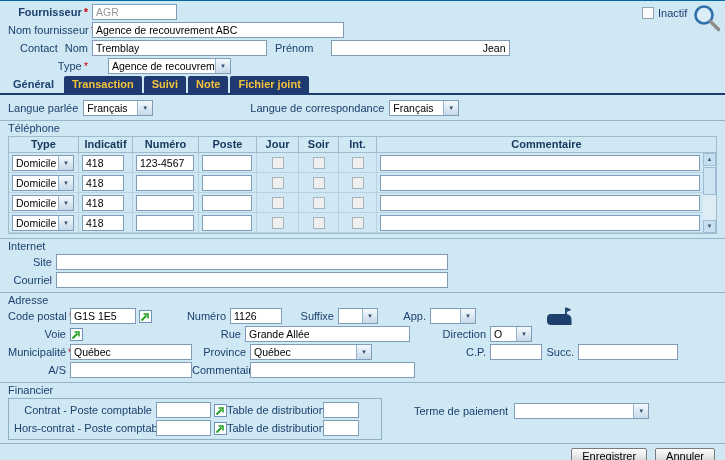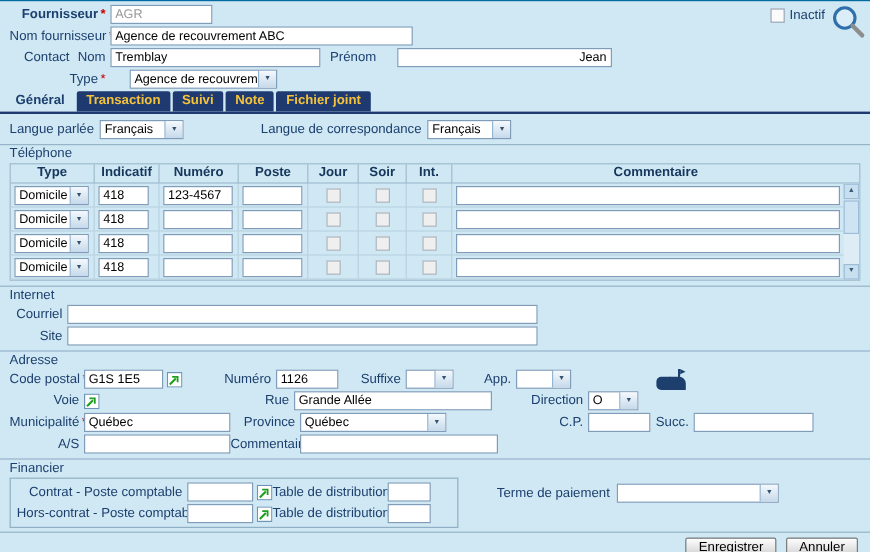--- a/index.html
+++ b/index.html
@@ -93,21 +93,21 @@
     <div class="tab inactive">Note</div>
     <div class="tab inactive">Fichier joint</div>
   </div>
 
   <div class="lang-row">
     <span class="lbl">Langue parlée</span>
     <div class="select" style="width:70px;margin-left:5px">
         <span class="sel-text">Français</span>
         <span class="sel-btn">▼</span>
       </div>
-    <span class="lbl" style="margin-left:64px">Langue de correspondance</span>
+    <span class="lbl" style="margin-left:97px">Langue de correspondance</span>
     <div class="select" style="width:70px;margin-left:5px">
         <span class="sel-text">Français</span>
         <span class="sel-btn">▼</span>
       </div>
   </div>
 
   <hr class="sep">
   <div class="sec-title">Téléphone</div>
 
   <div class="ptable">
@@ -245,25 +245,25 @@
         <div class="vs-thumb"></div>
         <div class="vs-fill"></div>
         <div class="vs-btn">▼</div>
       </div>
     </div>
   </div>
 
   <hr class="sep">
   <div class="sec-title">Internet</div>
   <div class="frow">
+    <span class="lbl" style="width:44px">Site</span>
+    <input class="txt" style="width: 392px; margin-left: 4px;" value="">
+  </div>
+  <div class="frow">
     <span class="lbl" style="width:44px">Courriel</span>
-    <input class="txt" style="width: 392px; margin-left: 4px;" value="">
-  </div>
-  <div class="frow">
-    <span class="lbl" style="width:44px">Site</span>
     <input class="txt" style="width: 392px; margin-left: 4px;" value="">
   </div>
 
   <hr class="sep">
   <div class="sec-title">Adresse</div>
 
   <div class="frow">
     <span class="lbl" style="width:58px"><span>Code postal</span><span class="req">*</span></span>
     <input class="txt" style="width: 66px; margin-left: 4px;" value="G1S 1E5">
     <span class="icon-gap">

